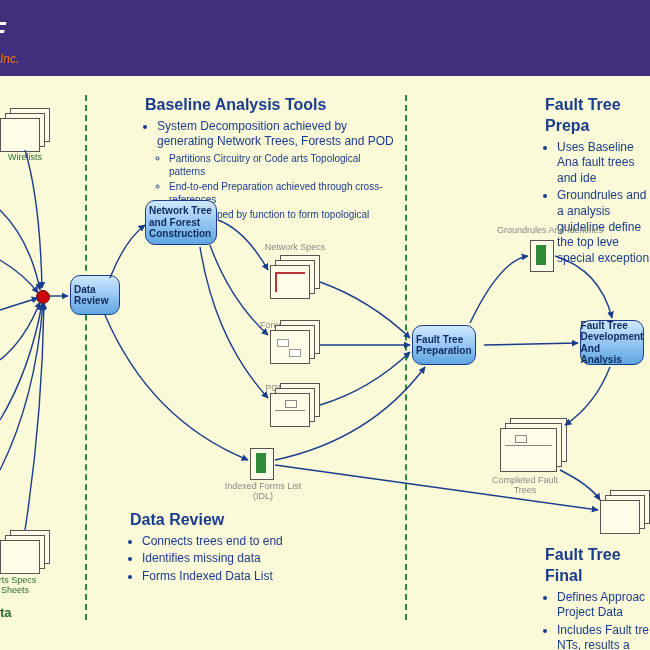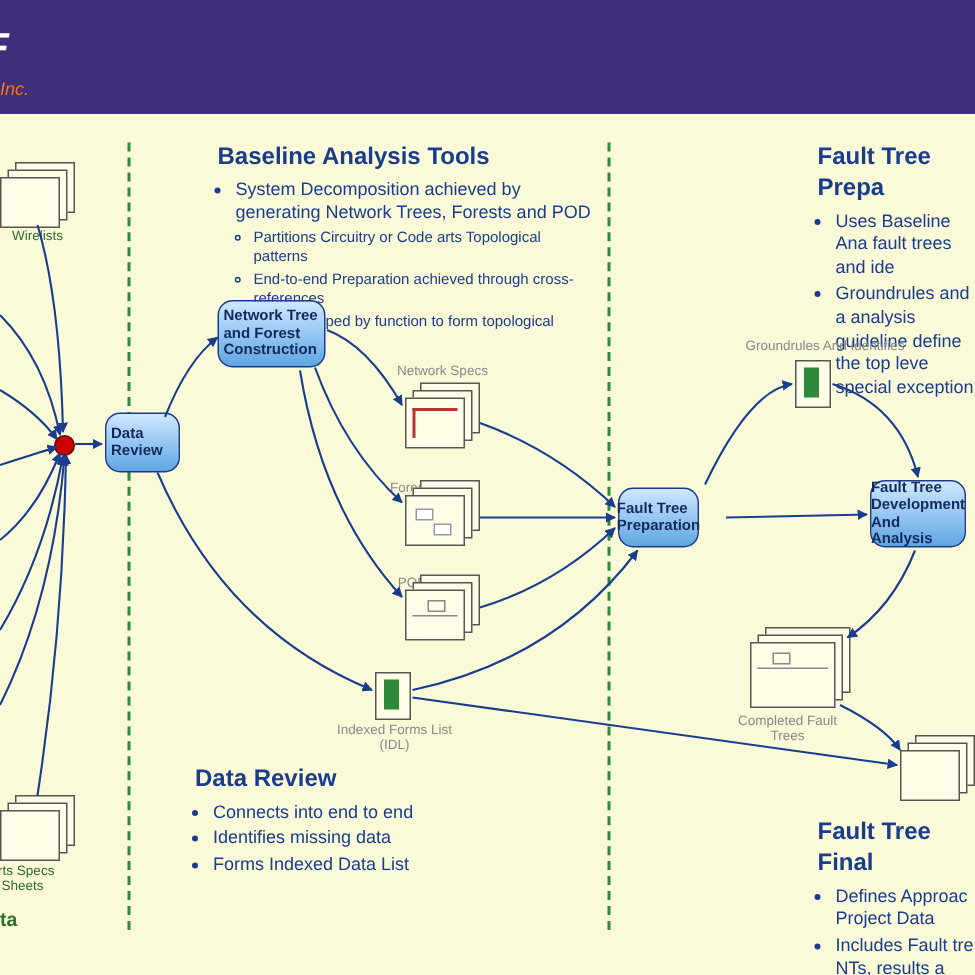--- a/index.html
+++ b/index.html
@@ -225,21 +225,21 @@
     <h3>Fault Tree Prepa</h3>
     <ul>
       <li>Uses Baseline Ana fault trees and ide</li>
       <li>Groundrules and a analysis guideline define the top leve special exception</li>
     </ul>
   </div>
 
   <div class="sec" style="left:130px; top:510px; width:200px">
     <h3>Data Review</h3>
     <ul>
-      <li>Connects into end to end</li>
+      <li>Connects trees end to end</li>
       <li>Identifies missing data</li>
       <li>Forms Indexed Data List</li>
     </ul>
   </div>
 
   <div class="sec" style="left:545px; top:545px; width:110px">
     <h3>Fault Tree Final</h3>
     <ul>
       <li>Defines Approac Project Data</li>
       <li>Includes Fault tre NTs, results a</li>
@@ -259,21 +259,21 @@
     <div class="doc"></div>
       <div class="doc"></div>
       <div class="doc"></div>
   </div>
   <div class="doclbl greenlbl" style="left:-20px; top:575px; width:70px">arts Specs Sheets</div>
 
   <div class="dot" style="left:36px; top:290px"></div>
 
   <div class="proc" style="left:70px; top:275px; width:50px; height:40px">Data Review</div>
   <div class="proc" style="left:145px; top:200px; width:72px; height:45px">Network Tree and Forest Construction</div>
-  <div class="proc" style="left:412px; top:325px; width:54px; height:40px">Fault Tree Preparation</div>
+  <div class="proc" style="left:412px; top:325px; width:64px; height:40px">Fault Tree Preparation</div>
   <div class="proc" style="left:580px; top:320px; width:64px; height:45px">Fault Tree Development And Analysis</div>
 
   <div class="doclbl" style="left:255px; top:242px">Network Specs</div>
   <div class="docstack" style="left:270px; top:255px">
     <div class="doc"></div>
       <div class="doc"></div>
       <div class="doc">
         <div class="glyph tree"></div>
       </div>
   </div>

